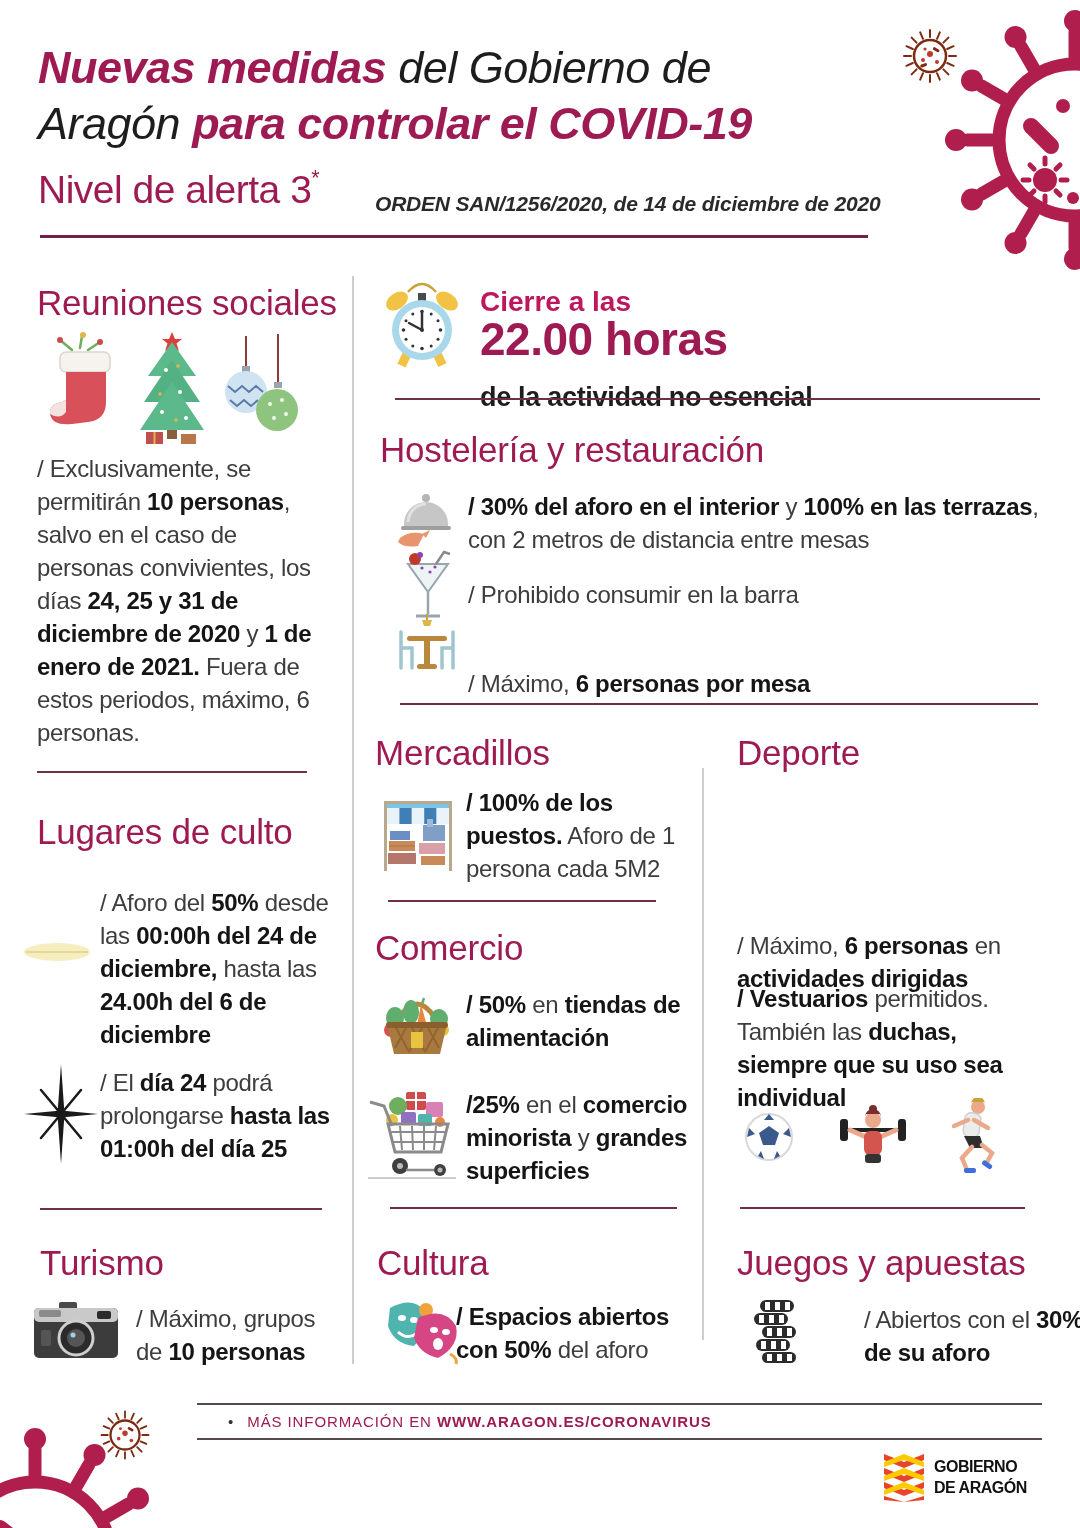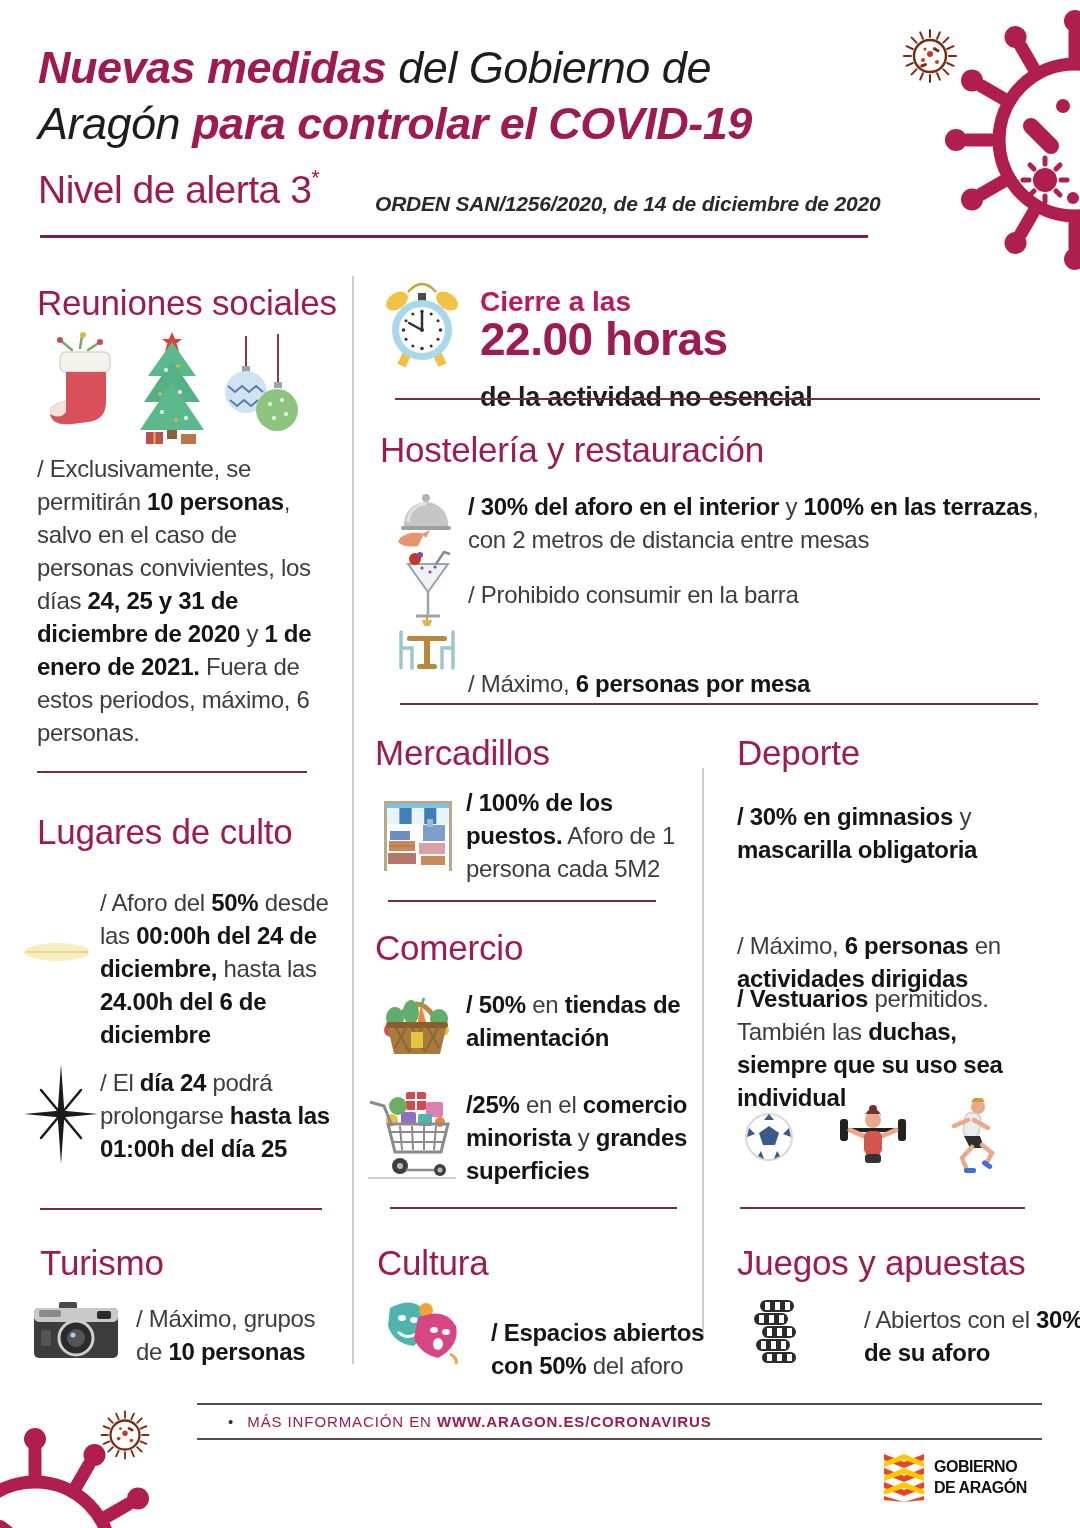--- a/index.html
+++ b/index.html
@@ -403,25 +403,24 @@
     <ellipse cx="22" cy="24" rx="4" ry="3" fill="#fff"></ellipse>
     <ellipse cx="34" cy="26" rx="4" ry="3" fill="#fff"></ellipse>
     <path d="M18,38 Q27,46 36,40" fill="none" stroke="#fff" stroke-width="3"></path>
     <circle cx="46" cy="16" r="7" fill="#f0a23c"></circle>
     <path d="M38,24 Q64,12 76,32 Q80,52 58,64 Q40,60 34,44 Z" fill="#d64584"></path>
     <ellipse cx="54" cy="36" rx="4" ry="3" fill="#fff"></ellipse>
     <ellipse cx="66" cy="38" rx="4" ry="3" fill="#fff"></ellipse>
     <ellipse cx="58" cy="50" rx="5" ry="6" fill="#fff"></ellipse>
     <path d="M70,60 Q78,64 76,70" fill="none" stroke="#f0a23c" stroke-width="3"></path>
   </svg>
-  <div class="abs body" style="left:491px;top:1300px;width:230px;margin-top:16px;"><span class="b">/ Espacios abiertos con 50%</span><span> del aforo</span></div>
+  <div class="abs body" style="left:456px;top:1300px;width:230px;"><span class="b">/ Espacios abiertos con 50%</span><span> del aforo</span></div>
 
   <div class="abs sec-title" style="left:737px;top:733px;">Deporte</div>
 
-  <div class="abs body" style="left:737px;top:800px;width:305px;"><span class="b">/ 30% en gimnasios</span><span> y </span><span class="b">mascarilla obligatoria</span></div>
   <div class="abs body" style="left:737px;top:916px;width:305px;margin-top:13px;"><span>/ Máximo, </span><span class="b">6 personas</span><span> en </span><span class="b">actividades dirigidas</span></div>
   <div class="abs body" style="left:737px;top:982px;width:308px;"><span class="b">/ Vestuarios</span><span> permitidos. También las </span><span class="b">duchas, siempre que su uso sea individual</span></div>
 
   <svg class="abs" style="left:744px;top:1112px;" width="50" height="50" viewBox="0 0 50 50">
     <circle cx="25" cy="25" r="23" fill="#ffffff" stroke="#d8d8d8" stroke-width="2"></circle>
     <polygon points="25,14 35,21 31,33 19,33 15,21" fill="#3a5a8c"></polygon>
     <polygon points="25,2 30,8 20,8" fill="#3a5a8c"></polygon>
     <polygon points="45,16 47,25 39,22" fill="#3a5a8c"></polygon>
     <polygon points="5,16 11,22 3,25" fill="#3a5a8c"></polygon>
     <polygon points="36,44 30,47 33,39" fill="#3a5a8c"></polygon>

